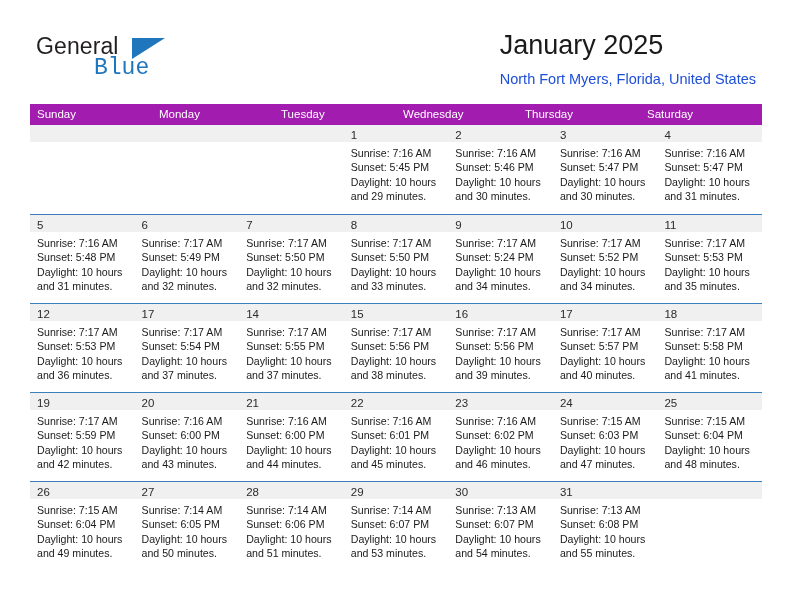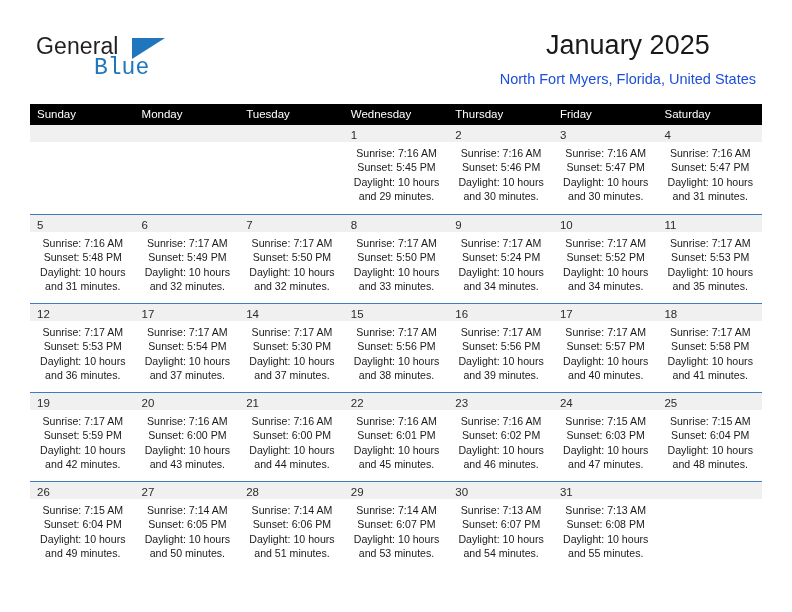--- a/index.html
+++ b/index.html
@@ -60,21 +60,21 @@
     width: 0;
     height: 0;
     border-left: 33px solid #1f76bd;
     border-bottom: 21px solid transparent;
   }
 
   .title-block {
     position: absolute;
     right: 36px;
     top: 28px;
-    text-align: center;
+    text-align: left;
   }
   .cal-title {
     font-size: 27px;
     font-weight: normal;
     color: #1a1a1a;
     line-height: 34px;
     white-space: nowrap;
   }
   .cal-subtitle {
     font-size: 14.5px;
@@ -86,21 +86,21 @@
 
   
   .calendar {
     position: absolute;
     left: 30px;
     top: 104px;
     width: 732px;
   }
   .weekday-header {
     display: flex;
-    background: #000000;
+    background: #a21caf;
     height: 21px;
   }
   .weekday {
     flex: 1 1 0;
     color: #ffffff;
     font-size: 11.5px;
     line-height: 21px;
     padding-left: 7px;
     box-sizing: border-box;
     white-space: nowrap;
@@ -128,21 +128,20 @@
     padding-left: 7px;
     box-sizing: border-box;
   }
   .day-number {
     font-size: 11.5px;
     color: #2b2b2b;
     line-height: 17px;
   }
   .day-body {
     padding: 4px 6px 0 7px;
-    text-align: center;
   }
   .day-line {
     font-size: 10.6px;
     line-height: 14.3px;
     color: #1a1a1a;
     white-space: nowrap;
   }
   .empty-cell .day-number-band {
     background: #f0f0f0;
   }
@@ -167,21 +166,20 @@
 
   </div>
 
   <div class="calendar">
     <div class="weekday-header" id="weekday-header">
         <div class="weekday">Sunday</div>
         <div class="weekday">Monday</div>
         <div class="weekday">Tuesday</div>
         <div class="weekday">Wednesday</div>
         <div class="weekday">Thursday</div>
-        <div class="weekday">Friday</div>
         <div class="weekday">Saturday</div>
       </div>
     <div id="weeks-container">
         <div class="week-row">
           <div class="day-cell empty-cell">
             <div class="day-number-band"><span class="day-number"></span></div>
             <div class="day-body"></div>
           </div>
           <div class="day-cell empty-cell">
             <div class="day-number-band"><span class="day-number"></span></div>
@@ -309,21 +307,21 @@
               <div class="day-line">Sunrise: 7:17 AM</div>
               <div class="day-line">Sunset: 5:54 PM</div>
               <div class="day-line">Daylight: 10 hours</div>
               <div class="day-line">and 37 minutes.</div>
             </div>
           </div>
           <div class="day-cell">
             <div class="day-number-band"><span class="day-number">14</span></div>
             <div class="day-body">
               <div class="day-line">Sunrise: 7:17 AM</div>
-              <div class="day-line">Sunset: 5:30 PM</div>
+              <div class="day-line">Sunset: 5:55 PM</div>
               <div class="day-line">Daylight: 10 hours</div>
               <div class="day-line">and 37 minutes.</div>
             </div>
           </div>
           <div class="day-cell">
             <div class="day-number-band"><span class="day-number">15</span></div>
             <div class="day-body">
               <div class="day-line">Sunrise: 7:17 AM</div>
               <div class="day-line">Sunset: 5:56 PM</div>
               <div class="day-line">Daylight: 10 hours</div>

